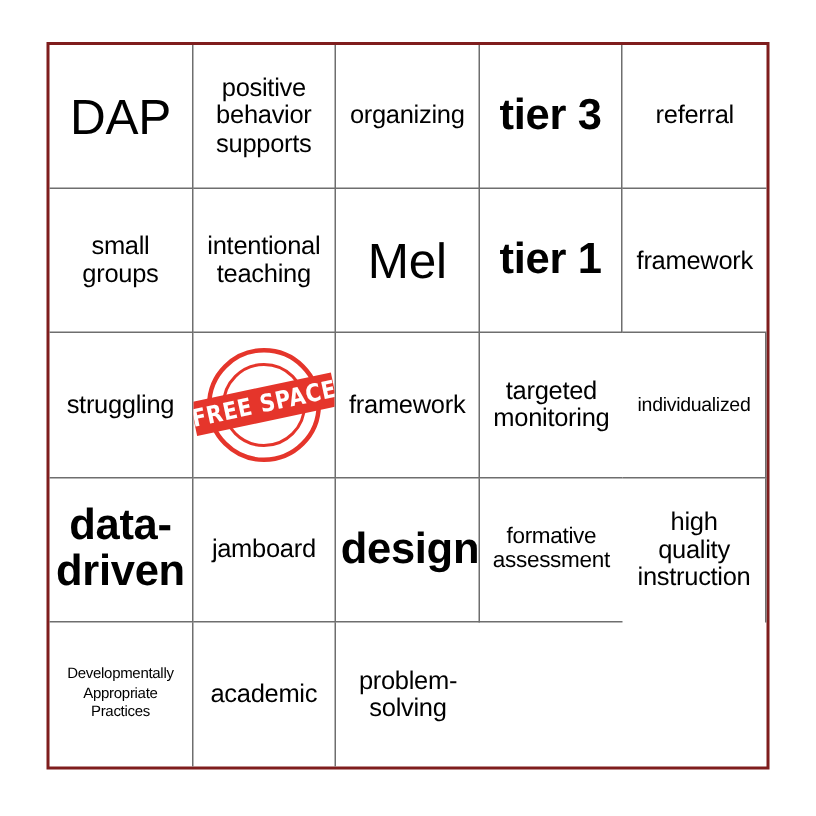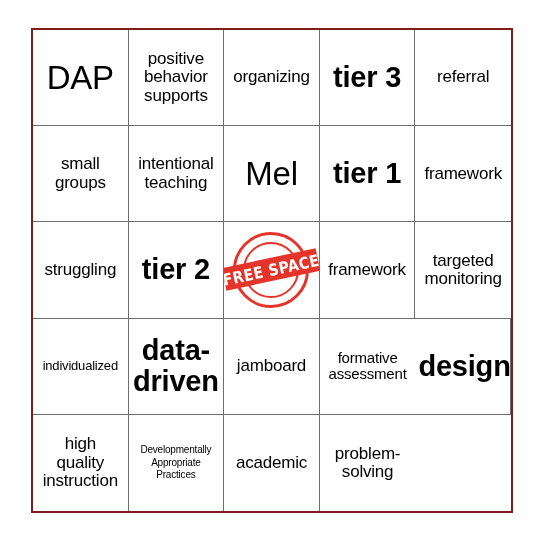--- a/index.html
+++ b/index.html
@@ -140,23 +140,20 @@
     </div>
     <div class="bingo-cell fs-xl">
       <span class="cell-text">tier 1</span>
     </div>
     <div class="bingo-cell fs-md col-last">
       <span class="cell-text">framework</span>
     </div>
     <div class="bingo-cell fs-md">
       <span class="cell-text">struggling</span>
     </div>
-    <div class="bingo-cell fs-xl">
-      <span class="cell-text">tier 2</span>
-    </div>
     <div class="bingo-cell">
       <div class="free-space-stamp">
         <div class="stamp-ring-outer"></div>
         <div class="stamp-ring-inner"></div>
         <div class="stamp-banner">
           <span class="stamp-banner-text">FREE SPACE</span>
         </div>
       </div>
     </div>
     <div class="bingo-cell fs-md">
@@ -169,26 +166,26 @@
     <div class="bingo-cell fs-xs">
       <span class="cell-text">individualized</span>
     </div>
     <div class="bingo-cell fs-xl">
       <span class="cell-text">data-
 driven</span>
     </div>
     <div class="bingo-cell fs-md">
       <span class="cell-text">jamboard</span>
     </div>
+    <div class="bingo-cell fs-xl">
+      <span class="cell-text">design</span>
+    </div>
     <div class="bingo-cell fs-sm col-last">
       <span class="cell-text">formative
 assessment</span>
-    </div>
-    <div class="bingo-cell fs-xl">
-      <span class="cell-text">design</span>
     </div>
     <div class="bingo-cell fs-md row-last">
       <span class="cell-text">high
 quality
 instruction</span>
     </div>
     <div class="bingo-cell fs-xxs row-last">
       <span class="cell-text">Developmentally
 Appropriate
 Practices</span>

